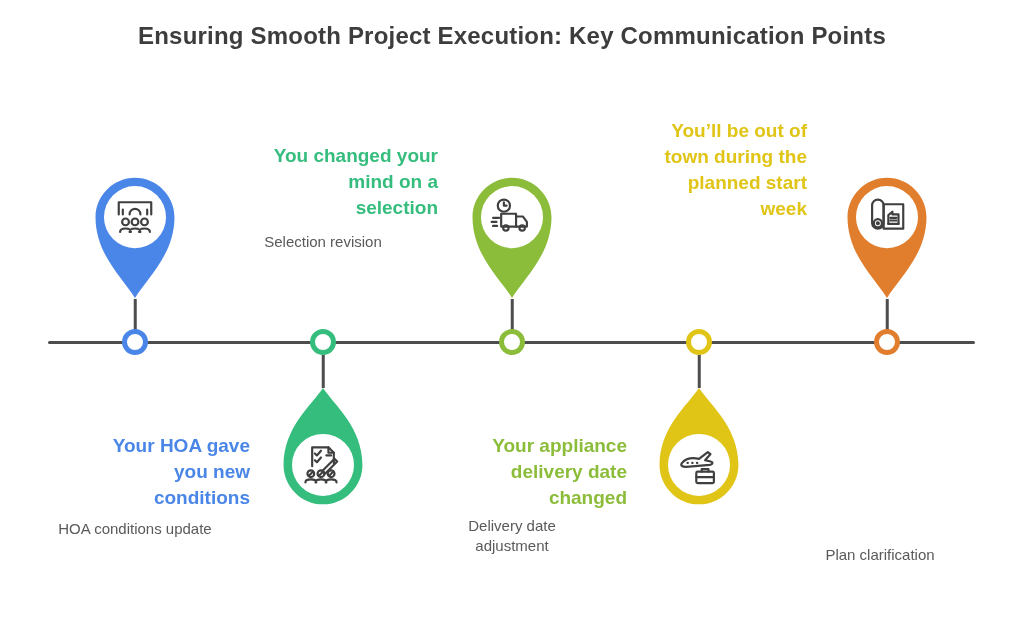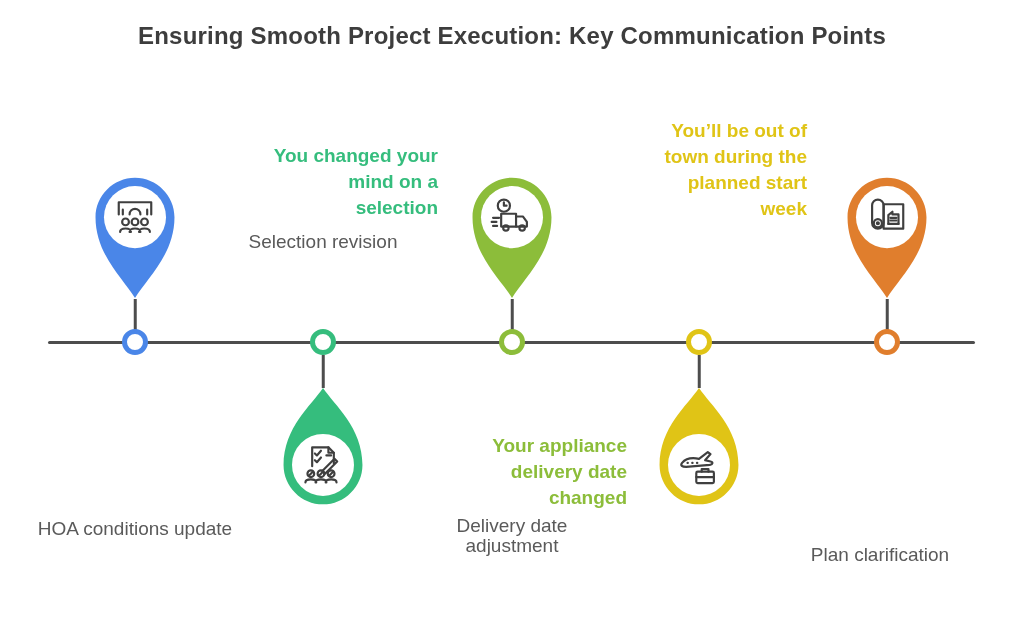--- a/index.html
+++ b/index.html
@@ -20,21 +20,21 @@
 
   .ring{width:16px;height:16px;border-radius:50%;background:#fff;
         border:5.5px solid #000;top:329px;}
 
   .pin{display:block;}
   .pin.up{top:170px;}
   .pin.down{top:386px;}
 
   .heading{width:230px;text-align:right;font-size:19px;line-height:26px;
            font-weight:bold;white-space:pre-line;}
-  .subtitle{width:230px;text-align:center;font-size:19px;line-height:20px;
+  .subtitle{width:230px;text-align:center;font-size:15px;line-height:20px;
             color:#5a5a5a;white-space:pre-line;}
 
   
   .m1{left:135px;} .m2{left:323px;} .m3{left:512px;} .m4{left:699px;} .m5{left:887px;}
   .m4.textpos{left:692px;} .m5.textpos{left:880px;}
 
   
   .m1 .heading,.h-m1{top:433px;} .s-m1{top:519px;}
   .h-m2{top:143px;} .s-m2{top:232px;}
   .h-m3{top:433px;} .s-m3{top:516px;}
@@ -68,20 +68,23 @@
       <path d="M24 28 C24 17 40 17 40 28"></path>
       <path d="M14 28 V21 M50 28 V21"></path>
       <circle cx="18" cy="39" r="5"></circle>
         <circle cx="32" cy="39" r="5"></circle>
         <circle cx="46" cy="39" r="5"></circle>
       <path d="M10 54 C10 47 26 47 26 54 M24 54 C24 47 40 47 40 54 M38 54 C38 47 54 47 54 54"></path>
     </g>
   </svg>
   <div class="abs stem up m1"></div>
   <div class="abs ring b-blue m1"></div>
+  <div class="abs heading c-blue m1 h-m1">Your HOA gave
+you new
+conditions</div>
   <div class="abs subtitle m1 s-m1">HOA conditions update</div>
 
   <div class="abs stem down m2"></div>
   <svg class="abs pin down m2" width="94" height="124" viewBox="0 0 100 132">
     <path d="M50 2 C38 20 8 44 8 84 C8 107 27 126 50 126 C73 126 92 107 92 84 C92 44 62 20 50 2 Z" fill="#35bd7d"></path>
     <circle cx="50" cy="84" r="33" fill="#ffffff"></circle>
     <g class="icon-stroke" transform="translate(26.96,60.96) scale(0.72)">
       <path d="M16 34 V6 H40 L48 14 V30"></path>
       <path d="M40 6 V14 H48"></path>
       <path d="M20 15 l3 3 l6 -7 M20 25 l3 3 l6 -7 M37 18 h7"></path>

